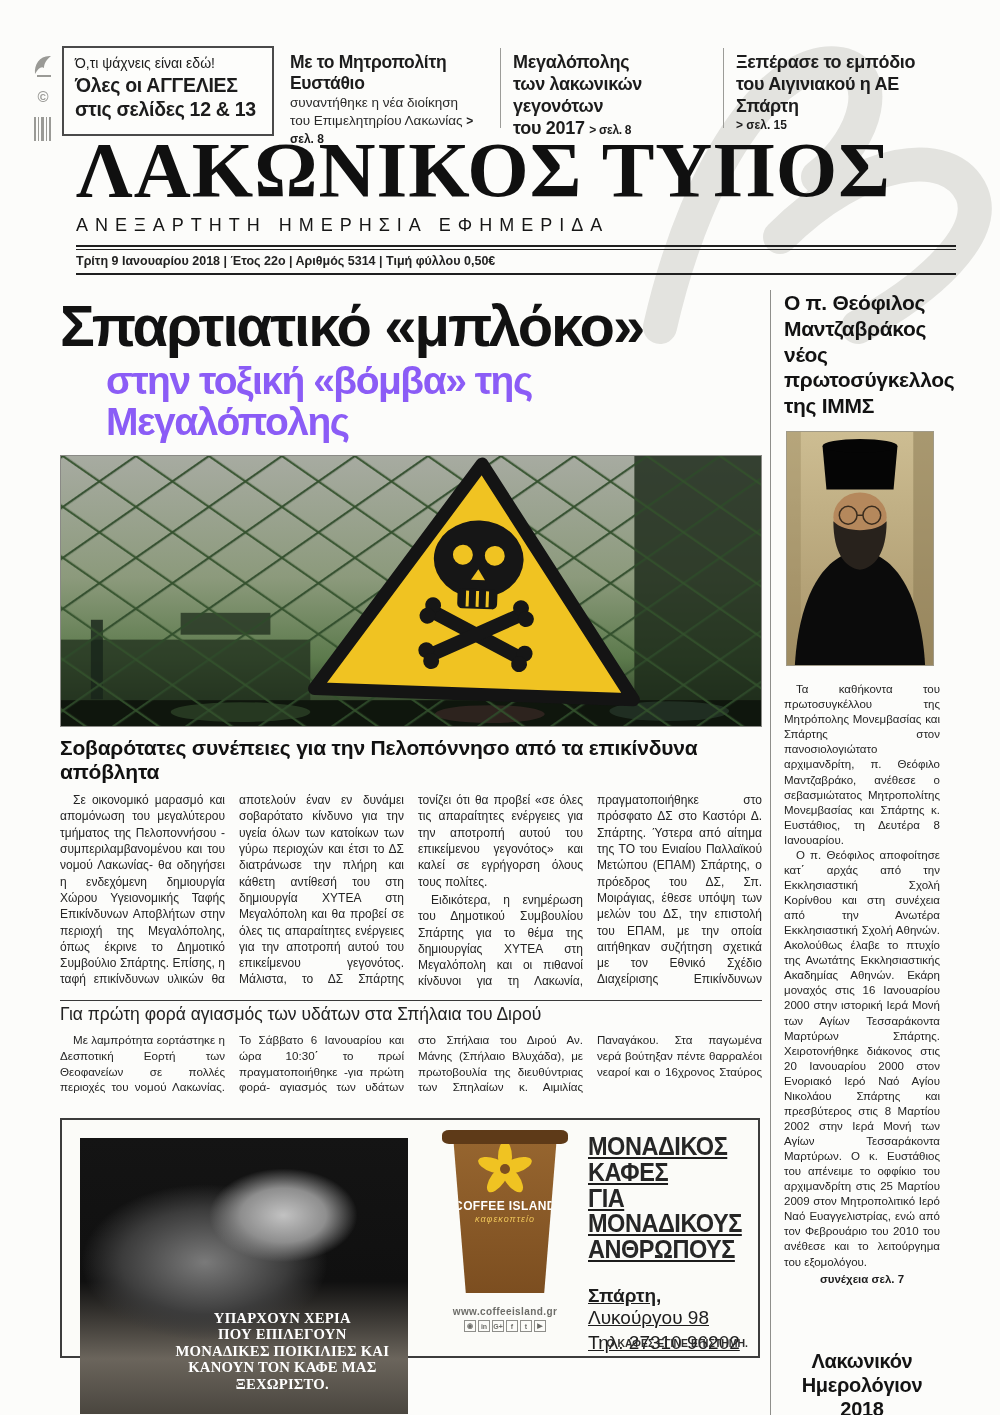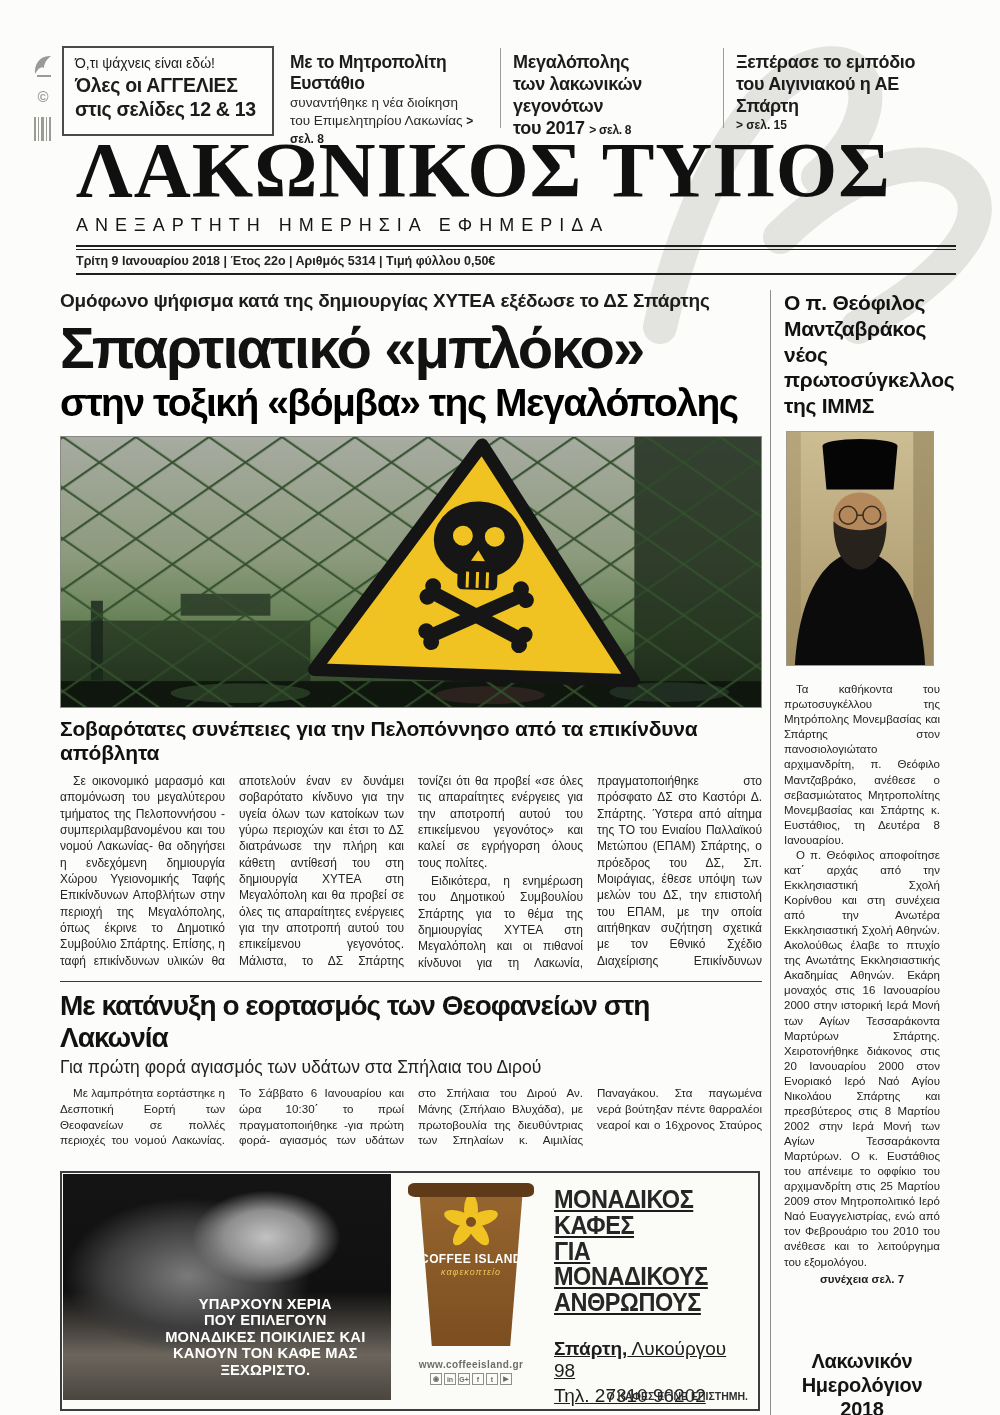--- a/index.html
+++ b/index.html
@@ -31,41 +31,41 @@
   .mast-sub{font-size:18px;letter-spacing:7px;margin-top:6px;color:#161616;}
   .rule2{margin-top:9px;border-top:2.5px solid #1f1f1f;position:relative;height:4px;}
   .rule2::after{content:"";position:absolute;left:0;right:0;top:2px;border-top:1px solid #1f1f1f;}
   .dateline{font-size:12.5px;font-weight:bold;margin-top:3px;color:#222;}
   .contactline{font-size:12.5px;font-weight:bold;margin-top:2px;color:#222;}
   .rule1{margin-top:5px;border-top:2px solid #1f1f1f;}
   
   .main{position:absolute;left:60px;top:290px;width:702px;z-index:2;}
   .kicker{font-size:19px;font-weight:bold;letter-spacing:-0.2px;}
   .h1a{font-size:58px;font-weight:bold;letter-spacing:-2px;line-height:1.02;margin-top:6px;color:#121212;}
-  .h1b{font-size:39px;font-weight:bold;letter-spacing:-1.5px;line-height:1.05;margin-top:6px;color:#000000;}
+  .h1b{font-size:39px;font-weight:bold;letter-spacing:-1.5px;line-height:1.05;margin-top:6px;color:#8b5cf6;margin-left:46px;}
   .leadphoto{margin-top:12px;width:702px;height:272px;border:1px solid #8a8a86;box-sizing:border-box;}
   .subhead1{font-size:21px;font-weight:bold;margin-top:5px;letter-spacing:-0.2px;color:#111;}
   .bodycols{margin-top:8px;height:200px;overflow:hidden;columns:4;column-gap:14px;column-fill:auto;
             font-size:12px;line-height:1.36;text-align:justify;color:#242424;}
   .bodycols p{margin:0;text-indent:13px;}
   .bodycols p + p{margin-top:2px;}
   .divider{border-top:1.5px solid #3a3a3a;margin-top:8px;}
   .h2{font-size:28px;font-weight:bold;letter-spacing:-1px;margin-top:8px;color:#121212;}
   .subhead2{font-size:17.5px;margin-top:3px;color:#222;}
   .bodycols2{margin-top:7px;height:70px;overflow:hidden;columns:4;column-gap:14px;column-fill:auto;
              font-size:11.6px;line-height:1.36;text-align:justify;color:#242424;}
   .bodycols2 p{margin:0;text-indent:13px;}
   
   .ad{margin-top:16px;width:696px;height:236px;border:2px solid #3c3c3c;position:relative;
       display:flex;background:#fbfbf8;box-sizing:content-box;}
-  .ad-photo{width:328px;height:226px;margin:1px;position:relative;flex:none;
+  .ad-photo{width:328px;height:276px;margin:18px;position:relative;flex:none;
     background:
       radial-gradient(95px 60px at 62% 28%, #c2c2c2 0%, #8e8e8e 45%, rgba(50,50,50,0) 78%),
       radial-gradient(150px 95px at 38% 45%, #7a7a7a 0%, #3c3c3c 55%, rgba(25,25,25,0) 82%),
-      linear-gradient(#141414 0%, #101010 52%, #6b655c 80%, #4a463f 100%);}
+      linear-gradient(#141414 0%, #101010 52%, #6b655c 80%, #4a463f 100%); font-family: Liberation Serif, serif;}
   .ad-overlay{position:absolute;right:4px;bottom:22px;width:78%;text-align:center;color:#fff;
       font-size:15.5px;font-weight:800;line-height:1.06;letter-spacing:0.2px;white-space:pre-line;
       transform:scaleX(0.95);transform-origin:right;}
   .ad-mid{width:158px;flex:none;display:flex;flex-direction:column;align-items:center;padding-top:10px;}
   .cup{position:relative;width:128px;height:168px;display:flex;flex-direction:column;align-items:center;}
   .cup-lid{width:126px;height:14px;background:#5e3a18;border-radius:7px/5px;z-index:1;}
   .cup-body{width:112px;height:152px;margin-top:-3px;background:linear-gradient(#96652f,#7c4e20);
             clip-path:polygon(4% 0,96% 0,85% 100%,15% 100%);display:flex;flex-direction:column;
             align-items:center;}
   .cup-brand{color:#fff;font-size:12px;font-weight:bold;letter-spacing:0.4px;margin-top:2px;}
@@ -154,21 +154,20 @@
 
   <section class="masthead">
     <div class="mast-title">ΛΑΚΩΝΙΚΟΣ ΤΥΠΟΣ</div>
     <div class="mast-sub">ΑΝΕΞΑΡΤΗΤΗ ΗΜΕΡΗΣΙΑ ΕΦΗΜΕΡΙΔΑ</div>
     <div class="rule2"></div>
     <div class="dateline">Τρίτη 9 Ιανουαρίου 2018 | Έτος 22ο | Αριθμός 5314 | Τιμή φύλλου 0,50€</div>
     <div class="rule1"></div>
   </section>
 
   <main class="main">
-    <div class="kicker">Ομόφωνο ψήφισμα κατά της δημιουργίας ΧΥΤΕΑ εξέδωσε το ΔΣ Σπάρτης</div>
     <div class="h1a">Σπαρτιατικό «μπλόκο»</div>
     <div class="h1b">στην τοξική «βόμβα» της Μεγαλόπολης</div>
 
     
     <svg class="leadphoto" viewBox="0 0 702 272" preserveAspectRatio="none">
       <defs>
         <linearGradient id="sky" x1="0" y1="0" x2="0" y2="1">
           <stop offset="0" stop-color="#a7aba1"></stop>
             <stop offset="0.45" stop-color="#8c9a7c"></stop>
           <stop offset="0.75" stop-color="#5c7a4c"></stop>
@@ -227,21 +226,20 @@
 
     <div class="subhead1">Σοβαρότατες συνέπειες για την Πελοπόννησο από τα επικίνδυνα απόβλητα</div>
     <div class="bodycols">
       <p>Σε οικονομικό μαρασμό και απομόνωση του μεγαλύτερου τμήματος της Πελοποννήσου - συμπεριλαμβανομένου και του νομού Λακωνίας- θα οδηγήσει η ενδεχόμενη δημιουργία Χώρου Υγειονομικής Ταφής Επικίνδυνων Αποβλήτων στην περιοχή της Μεγαλόπολης, όπως έκρινε το Δημοτικό Συμβούλιο Σπάρτης. Επίσης, η ταφή επικίνδυνων υλικών θα αποτελούν έναν εν δυνάμει σοβαρότατο κίνδυνο για την υγεία όλων των κατοίκων των γύρω περιοχών και έτσι το ΔΣ διατράνωσε την πλήρη και κάθετη αντίθεσή του στη δημιουργία ΧΥΤΕΑ στη Μεγαλόπολη και θα προβεί σε όλες τις απαραίτητες ενέργειες για την αποτροπή αυτού του επικείμενου γεγονότος. Μάλιστα, το ΔΣ Σπάρτης τονίζει ότι θα προβεί «σε όλες τις απαραίτητες ενέργειες για την αποτροπή αυτού του επικείμενου γεγονότος» και καλεί σε εγρήγορση όλους τους πολίτες.</p>
       <p>Ειδικότερα, η ενημέρωση του Δημοτικού Συμβουλίου Σπάρτης για το θέμα της δημιουργίας ΧΥΤΕΑ στη Μεγαλόπολη και οι πιθανοί κίνδυνοι για τη Λακωνία, πραγματοποιήθηκε στο πρόσφατο ΔΣ στο Καστόρι Δ. Σπάρτης. Ύστερα από αίτημα της ΤΟ του Ενιαίου Παλλαϊκού Μετώπου (ΕΠΑΜ) Σπάρτης, ο πρόεδρος του ΔΣ, Σπ. Μοιράγιας, έθεσε υπόψη των μελών του ΔΣ, την επιστολή του ΕΠΑΜ, με την οποία αιτήθηκαν συζήτηση σχετικά με τον Εθνικό Σχέδιο Διαχείρισης Επικίνδυνων Αποβλήτων (Ν.4326/30-12-2016), που αναφέρει προτεινόμενο χώρο για την ταφή επικίνδυνων αποβλήτων, τη γειτονική Μεγαλόπολη.</p>
 
     </div>
 
     <div class="divider"></div>
 
-    <div class="h2">Με κατάνυξη ο εορτασμός των Θεοφανείων στη Λακωνία</div>
     <div class="subhead2">Για πρώτη φορά αγιασμός των υδάτων στα Σπήλαια του Διρού</div>
     <div class="bodycols2">
       <p>
         <span>Με λαμπρότητα εορτάστηκε η Δεσποτική Εορτή των Θεοφανείων σε πολλές περιοχές του νομού Λακωνίας. Το Σάββατο 6 Ιανουαρίου και ώρα 10:30΄ το πρωί πραγματοποιήθηκε -για πρώτη φορά- αγιασμός των υδάτων στο Σπήλαια του Διρού Αν. Μάνης (Σπήλαιο Βλυχάδα), με πρωτοβουλία της διευθύντριας των Σπηλαίων κ. Αιμιλίας Παναγάκου. Στα παγωμένα νερά βούτηξαν πέντε θαρραλέοι νεαροί και ο 16χρονος Σταύρος ήταν εκείνος που ανέσυρε τον Τίμιο Σταυρό. </span>
       </p>
     </div>
 
     
     <div class="ad">
       <div class="ad-photo">

